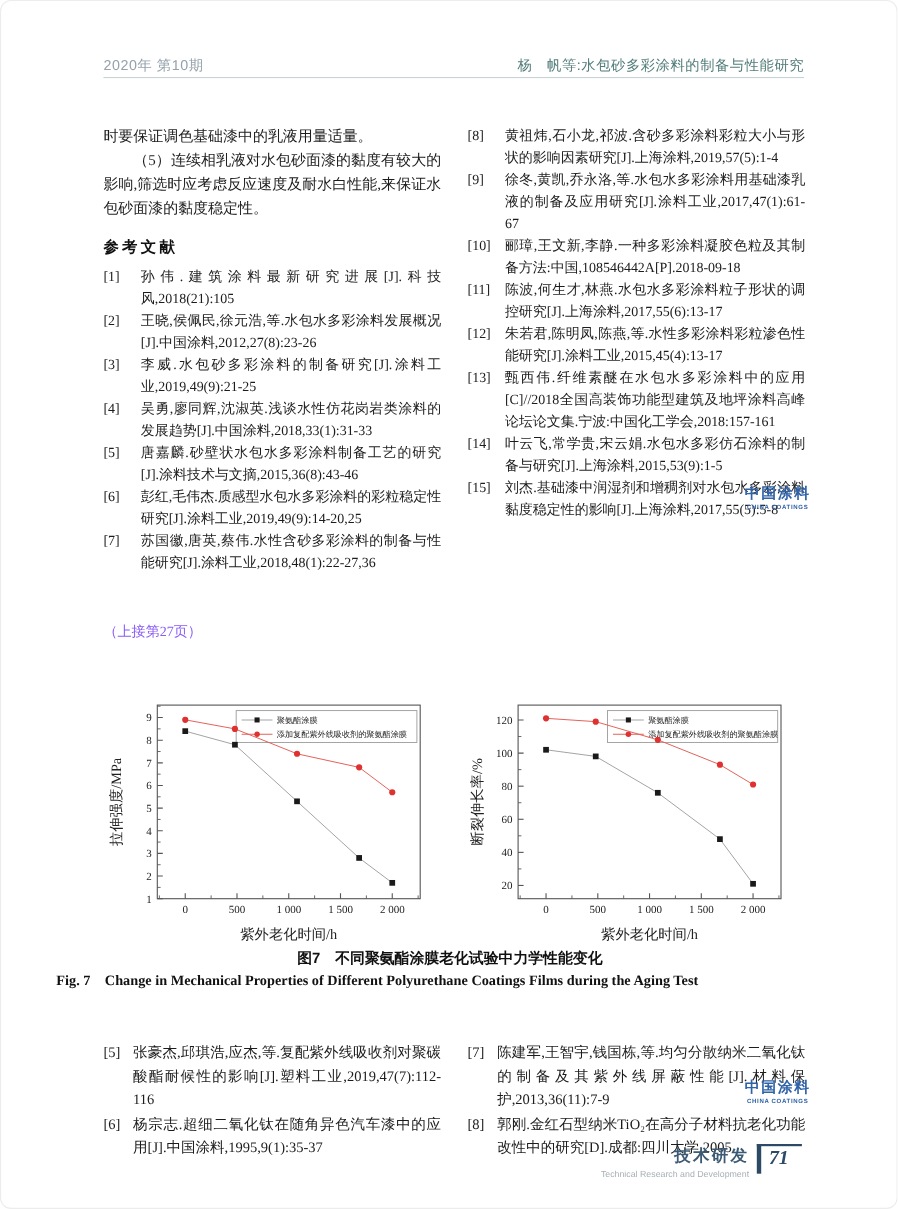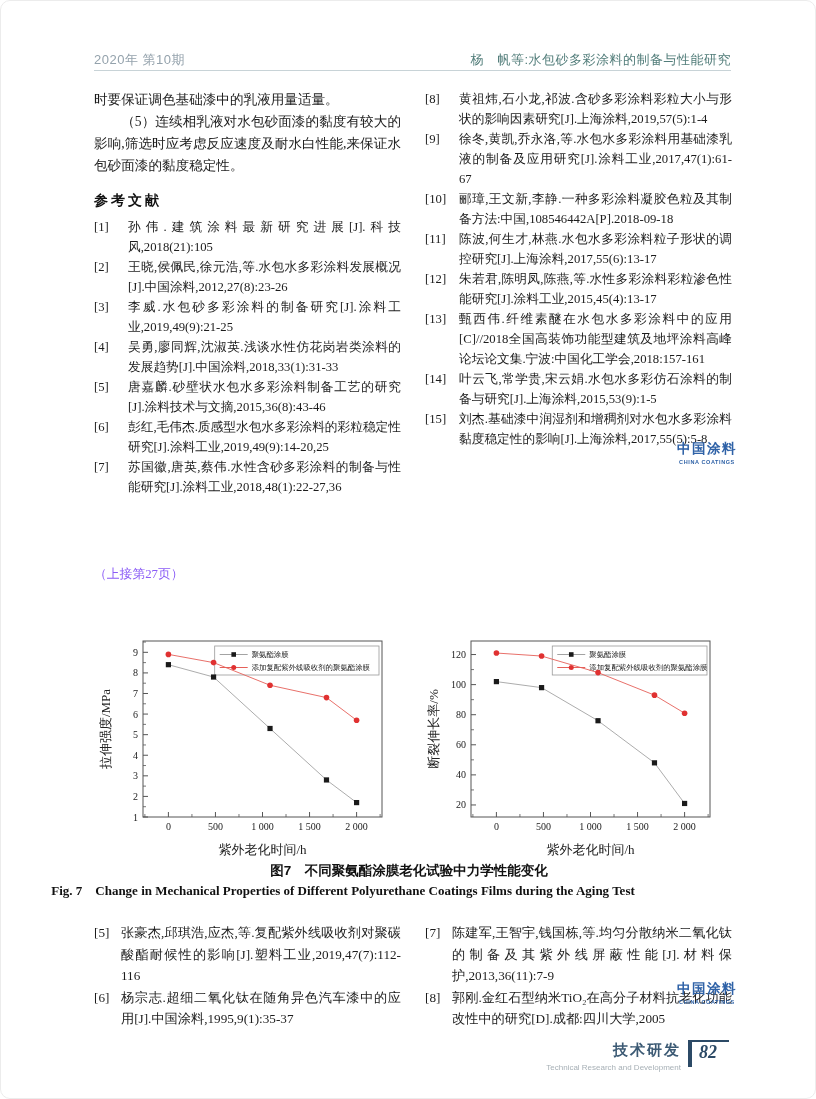--- a/index.html
+++ b/index.html
@@ -6,21 +6,21 @@
   .page{position:relative;width:816px;height:1099px;background:#fff;overflow:hidden;
         font-family:"Liberation Serif","DejaVu Serif",serif;color:#1c1c1c;
         border:1px solid #ececec;border-radius:10px;box-sizing:border-box;}
   
   .hdr{position:absolute;top:50px;left:93px;width:637px;display:flex;justify-content:space-between;
        align-items:flex-end;border-bottom:1px solid #c8d3d7;padding-bottom:1px;
        font-family:"Liberation Sans","DejaVu Sans",sans-serif;font-size:13px;}
   .hdr-left{color:#94a2ac;letter-spacing:.5px;}
   .hdr-right{color:#527d7a;letter-spacing:.5px;}
   
-  .cols{position:absolute;left:93px;width:637px;display:flex;gap:24px;}
+  .cols{position:absolute;left:93px;width:637px;display:flex;gap:24px;margin-top:24px;}
   .cols.top{top:88px;}
   .cols.bottom{top:921px;}
   .col{width:307px;flex:0 0 307px;}
   .body-text{margin:0;font-size:13.6px;line-height:22px;text-align:justify;}
   .body-text.indent{text-indent:2em;}
   .ref-heading{margin:15px 0 7px 0;text-align:left;font-size:14px;font-weight:bold;
                font-family:"Liberation Sans","DejaVu Sans",sans-serif;letter-spacing:3px;color:#111;}
   .ref-row{display:flex;font-size:12.7px;line-height:20px;text-align:justify;}
   .ref-num{flex:0 0 34px;}
   .ref-text{flex:1;}
@@ -298,16 +298,16 @@
   <div class="logo bottom" style="color: rgb(47, 98, 167);">
     <div class="logo-cn">中国涂料</div>
     <div class="logo-en">CHINA COATINGS</div>
   </div>
 
   <div class="footer">
     <div class="footer-txt">
       <div class="footer-cn">技术研发</div>
       <div class="footer-en">Technical Research and Development</div>
     </div>
-    <div class="page-num">82</div>
+    <div class="page-num">71</div>
   </div>
 
 </div>
 
 </body></html>

